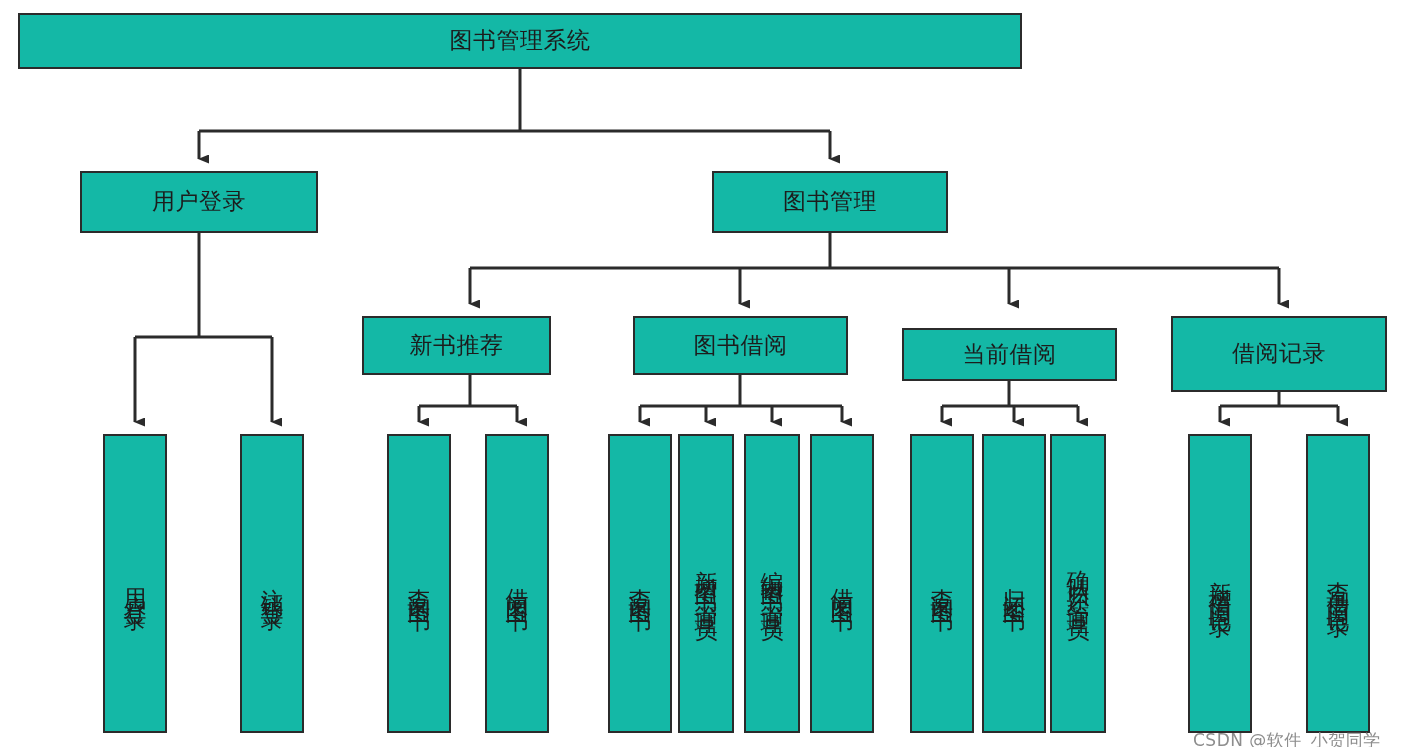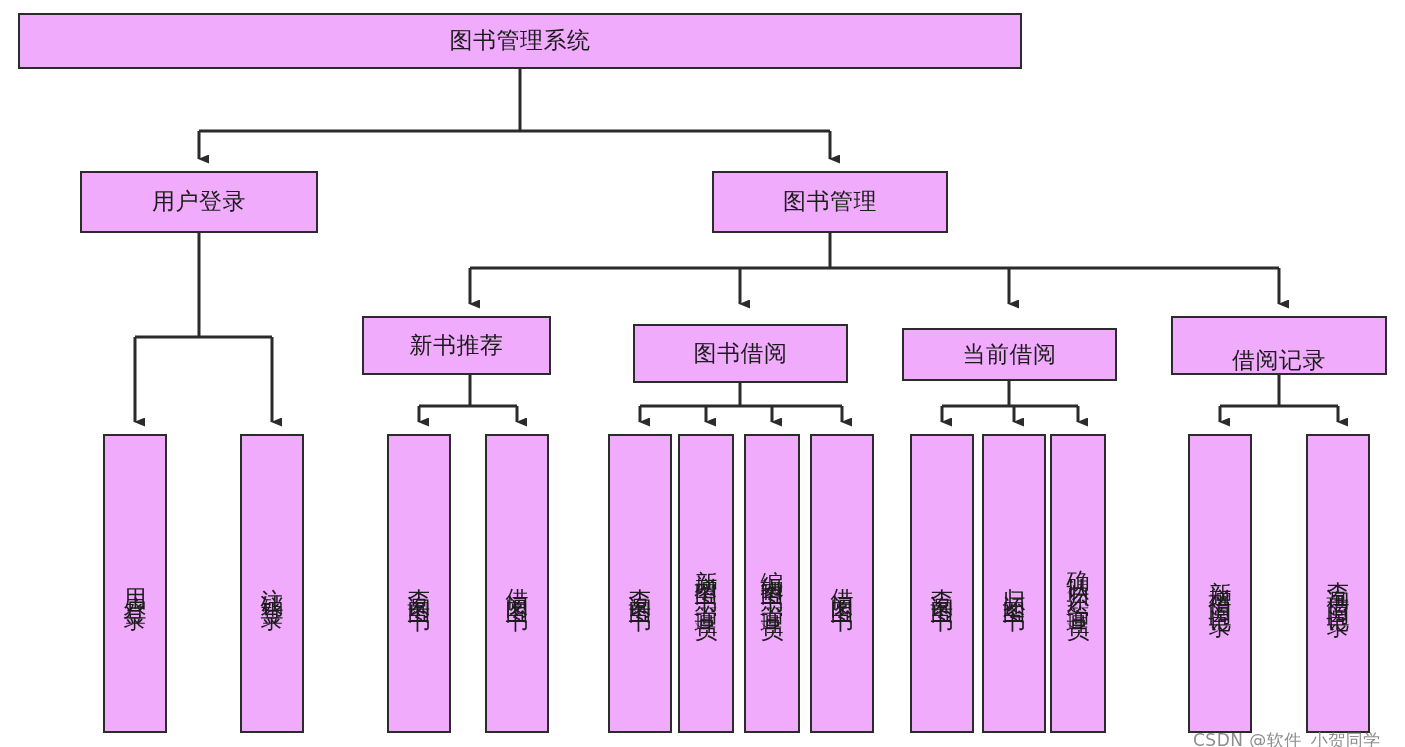--- a/index.html
+++ b/index.html
@@ -21,21 +21,21 @@
     position: absolute;
     left: 0;
     top: 0;
     width: 1405px;
     height: 747px;
   }
   .node-box {
     position: absolute;
     box-sizing: border-box;
     border: 2.5px solid #2b2b2b;
-    background: #f0abfc;
+    background: #14b8a6;
     display: flex;
     align-items: center;
     justify-content: center;
   }
   .node-label-h {
     font-size: 23px;
     color: #1c1c1c;
     line-height: 1.1;
     letter-spacing: 0.5px;
     white-space: nowrap;
@@ -114,27 +114,27 @@
   <div class="node-box" style="left: 80px; top: 171px; width: 238px; height: 62px;">
     <span class="node-label-h">用户登录</span>
   </div>
   <div class="node-box" style="left: 712px; top: 171px; width: 236px; height: 62px;">
     <span class="node-label-h">图书管理</span>
   </div>
 
   <div class="node-box" style="left: 362px; top: 316px; width: 189px; height: 59px;">
     <span class="node-label-h">新书推荐</span>
   </div>
-  <div class="node-box" style="left: 633px; top: 324px; width: 215px; height: 59px;">
+  <div class="node-box" style="left: 633px; top: 316px; width: 215px; height: 59px;">
     <span class="node-label-h">图书借阅</span>
   </div>
   <div class="node-box" style="left: 902px; top: 328px; width: 215px; height: 53px;">
     <span class="node-label-h">当前借阅</span>
   </div>
-  <div class="node-box" style="left: 1171px; top: 316px; width: 216px; height: 59px; align-items: flex-end;">
+  <div class="node-box" style="left: 1171px; top: 316px; width: 216px; height: 76px;">
     <span class="node-label-h">借阅记录</span>
   </div>
 
   <div class="node-box" style="left: 103px; top: 434px; width: 64px; height: 299px;">
     <span class="node-label-v">用户登录</span>
   </div>
   <div class="node-box" style="left: 240px; top: 434px; width: 64px; height: 299px;">
     <span class="node-label-v">注销登录</span>
   </div>
   <div class="node-box" style="left: 387px; top: 434px; width: 64px; height: 299px;">

